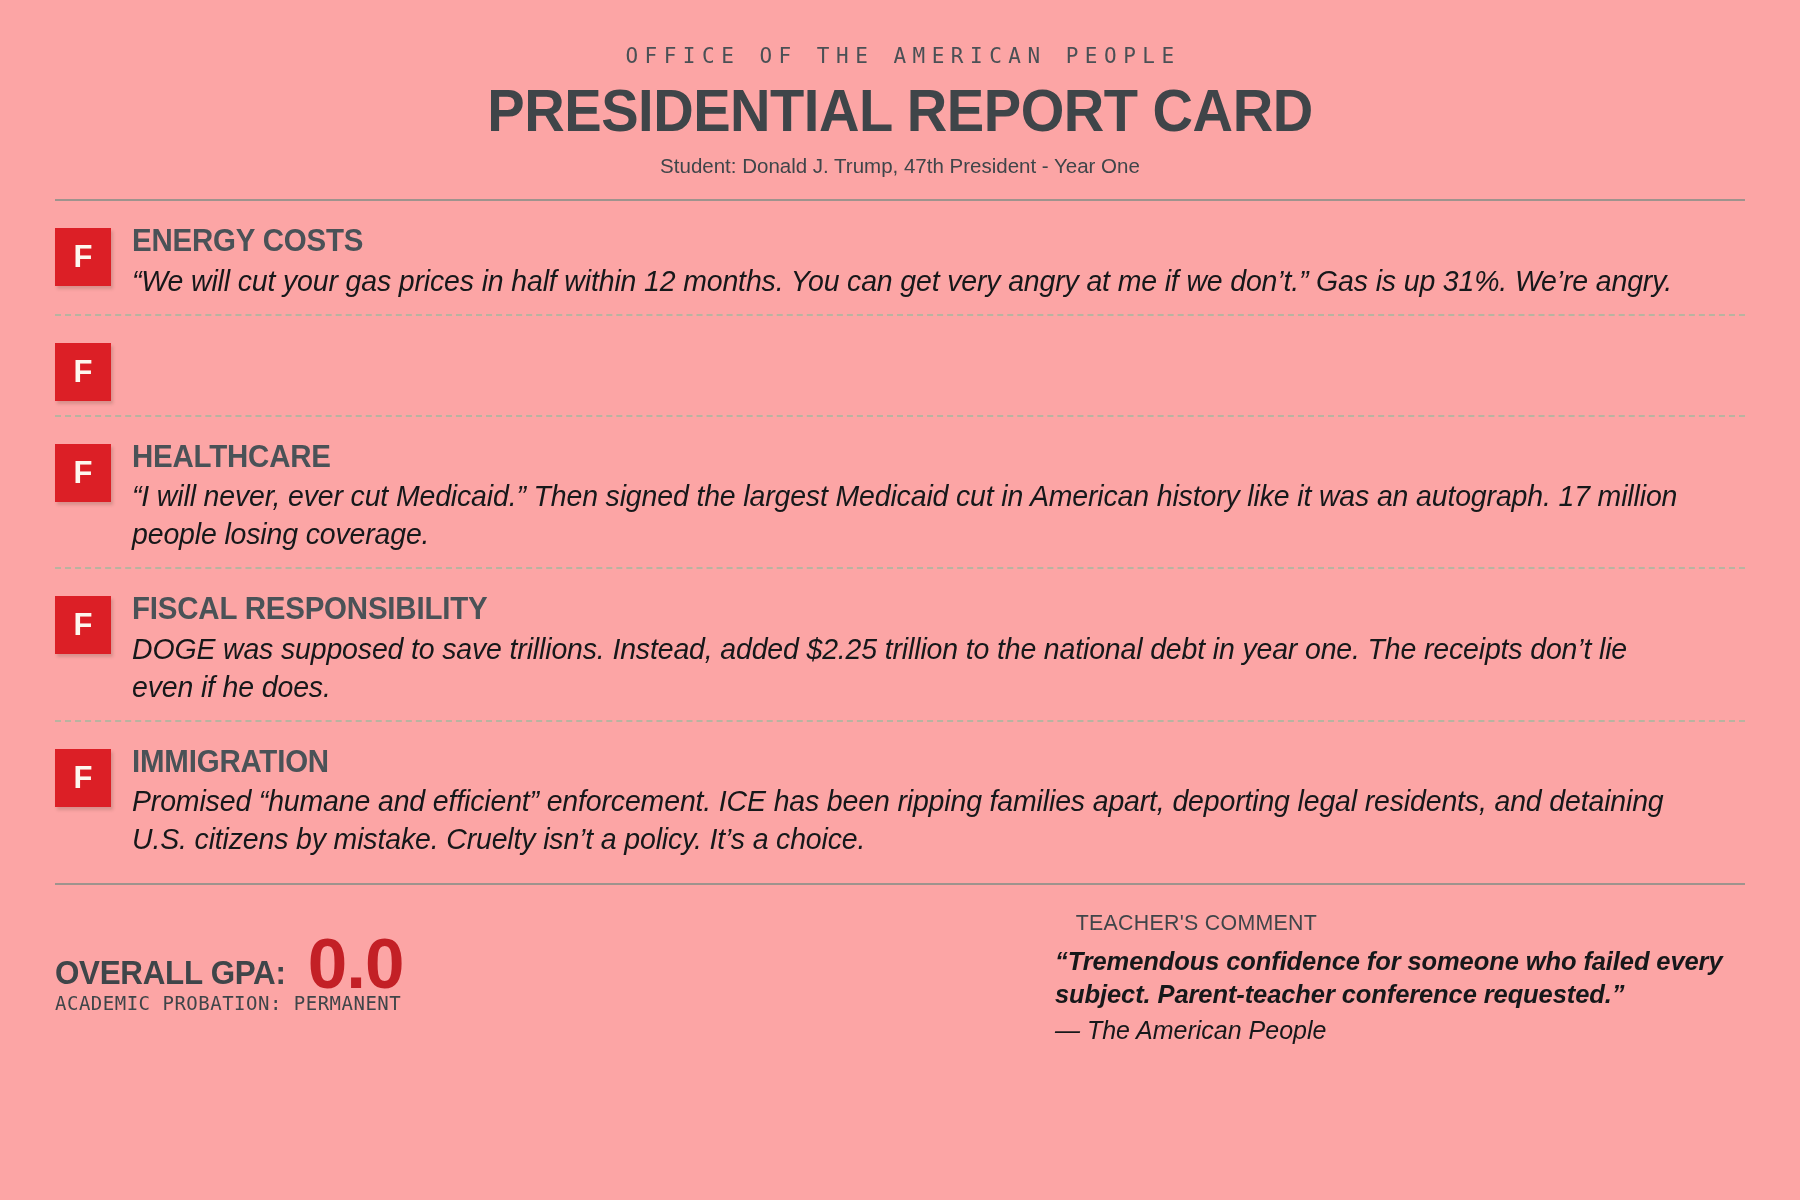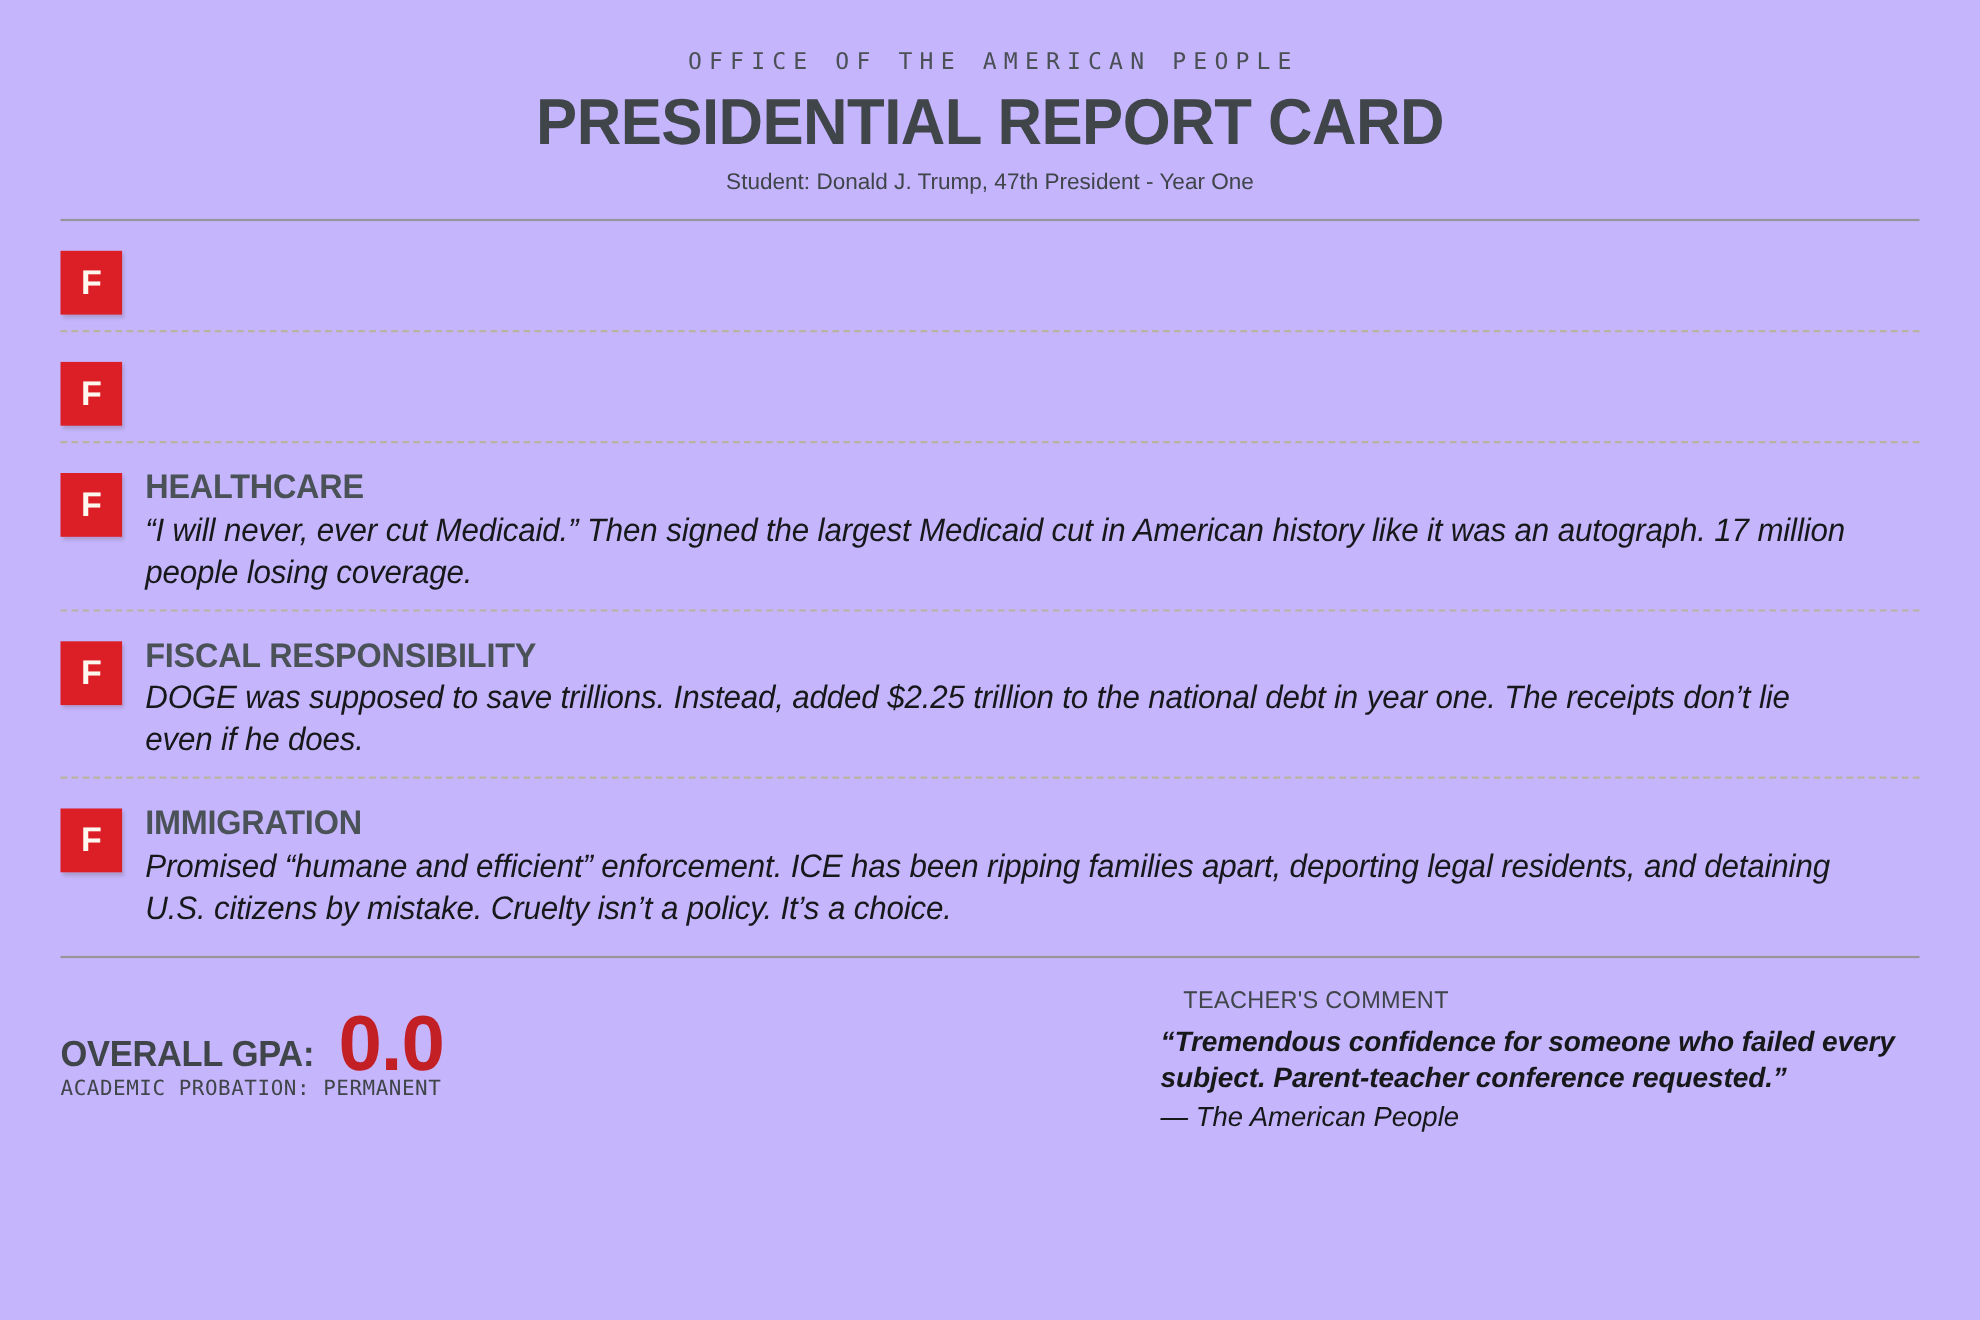--- a/index.html
+++ b/index.html
@@ -12,21 +12,21 @@
     background: #fbf3e3;
     font-family: "Liberation Sans", sans-serif;
     overflow: hidden;
     position: relative;
   }
   .card {
     position: absolute;
     left: 0; top: 0;
     width: 1800px;
     height: 1200px;
-    background: #c4b5fd;
+    background: #fca5a5;
     box-sizing: border-box;
     padding: 0 55px;
   }
 
   
   .header {
     text-align: center;
     padding-top: 44px;
   }
   .office-line {
@@ -201,20 +201,24 @@
     <div class="office-line">OFFICE OF THE AMERICAN PEOPLE</div>
     <div class="main-title">PRESIDENTIAL REPORT CARD</div>
     <div class="student-line">Student: Donald J. Trump, 47th President - Year One</div>
     <div class="header-rule"></div>
   </div>
 
   <div class="subjects">
 
     <div class="subject-row">
       <div class="grade-badge">F</div>
+      <div class="subject-body">
+        <div class="subject-title">ENERGY COSTS</div>
+        <div class="subject-text">“We will cut your gas prices in half within 12 months. You can get very angry at me if we don’t.” Gas is up 31%. We’re angry.</div>
+      </div>
     </div>
 
     <div class="subject-row">
       <div class="grade-badge">F</div>
     </div>
 
     <div class="subject-row">
       <div class="grade-badge">F</div>
       <div class="subject-body">
         <div class="subject-title">HEALTHCARE</div>

